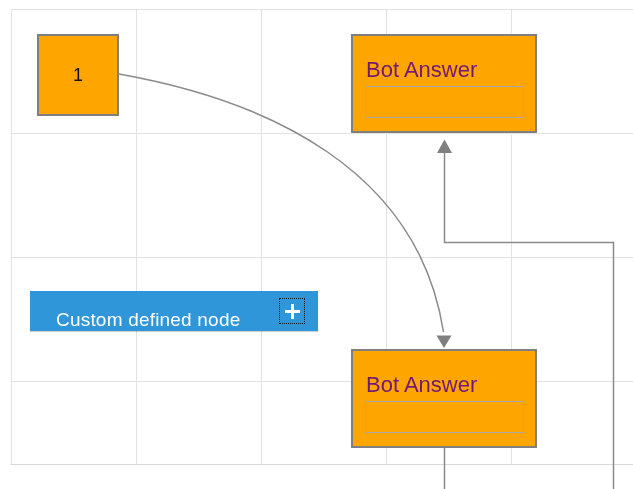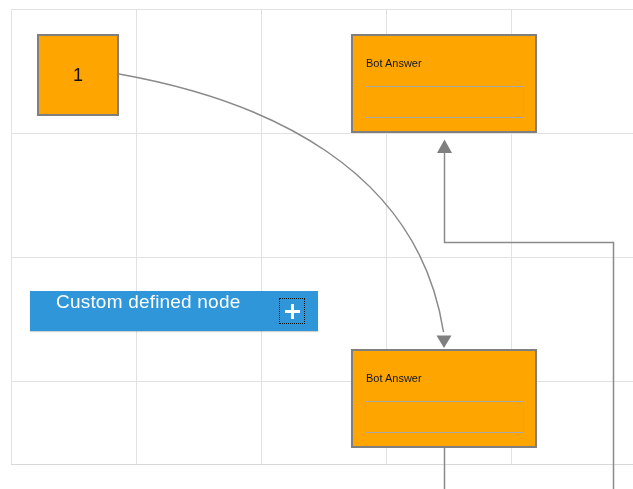--- a/index.html
+++ b/index.html
@@ -64,22 +64,22 @@
   .node-bot {
     width: 182px; height: 95px;
     left: 351px;
   }
   .node-bot.top    { top: 34px; }
   .node-bot.bottom { top: 349px; }
   .node-bot .bot-title {
     position: absolute;
     left: 13px;
     top: 21px;
-    font-size: 11px;
-    color: #0f172a;
+    font-size: 22px;
+    color: #701a75;
     white-space: nowrap;
   }
   .node-bot .bot-input {
     position: absolute;
     left: 12px;
     top: 50px;
     width: 159px;
     height: 32px;
     background: transparent;
     border: 1px solid #a9a9a9;
@@ -89,21 +89,21 @@
     color: #1a1a1a;
     padding: 0 4px;
     box-sizing: border-box;
   }
   .node-custom {
     left: 30px; top: 291px;
     width: 288px; height: 40px;
     background: #2E96D9;
     box-shadow: 0 1px 1px rgba(0,0,0,0.18);
     display: flex;
-    align-items: flex-start;
+    align-items: flex-end;
     color: #ffffff;
   }
   .node-custom .custom-label {
     margin-left: 26px;
     font-size: 19px;
     letter-spacing: 0.2px;
   }
   .add-box {
     position: absolute;
     left: 249px;

